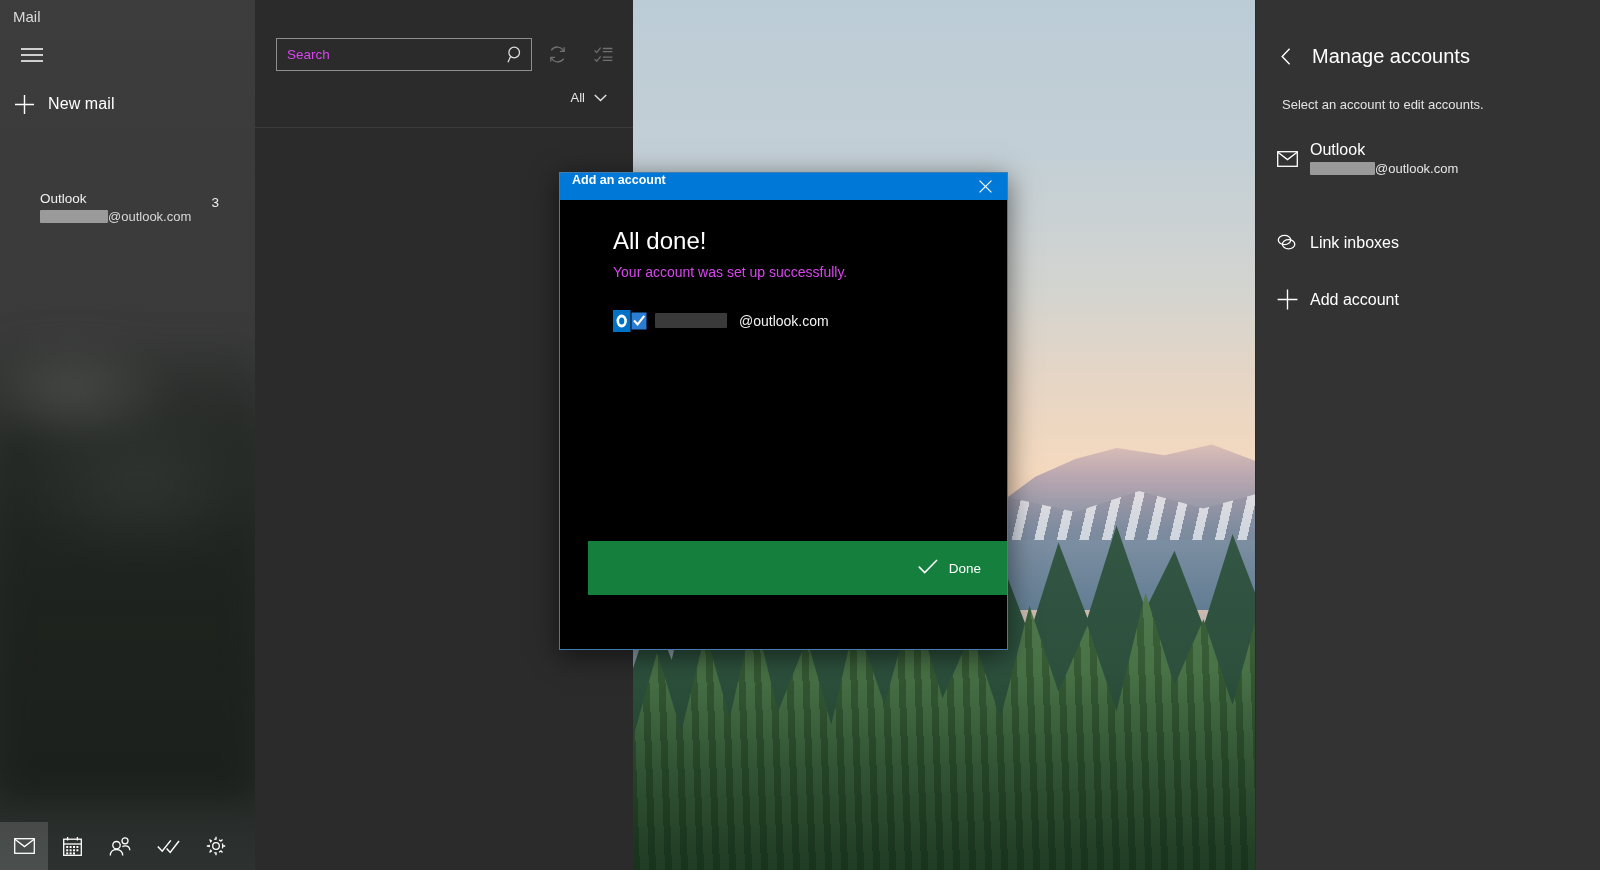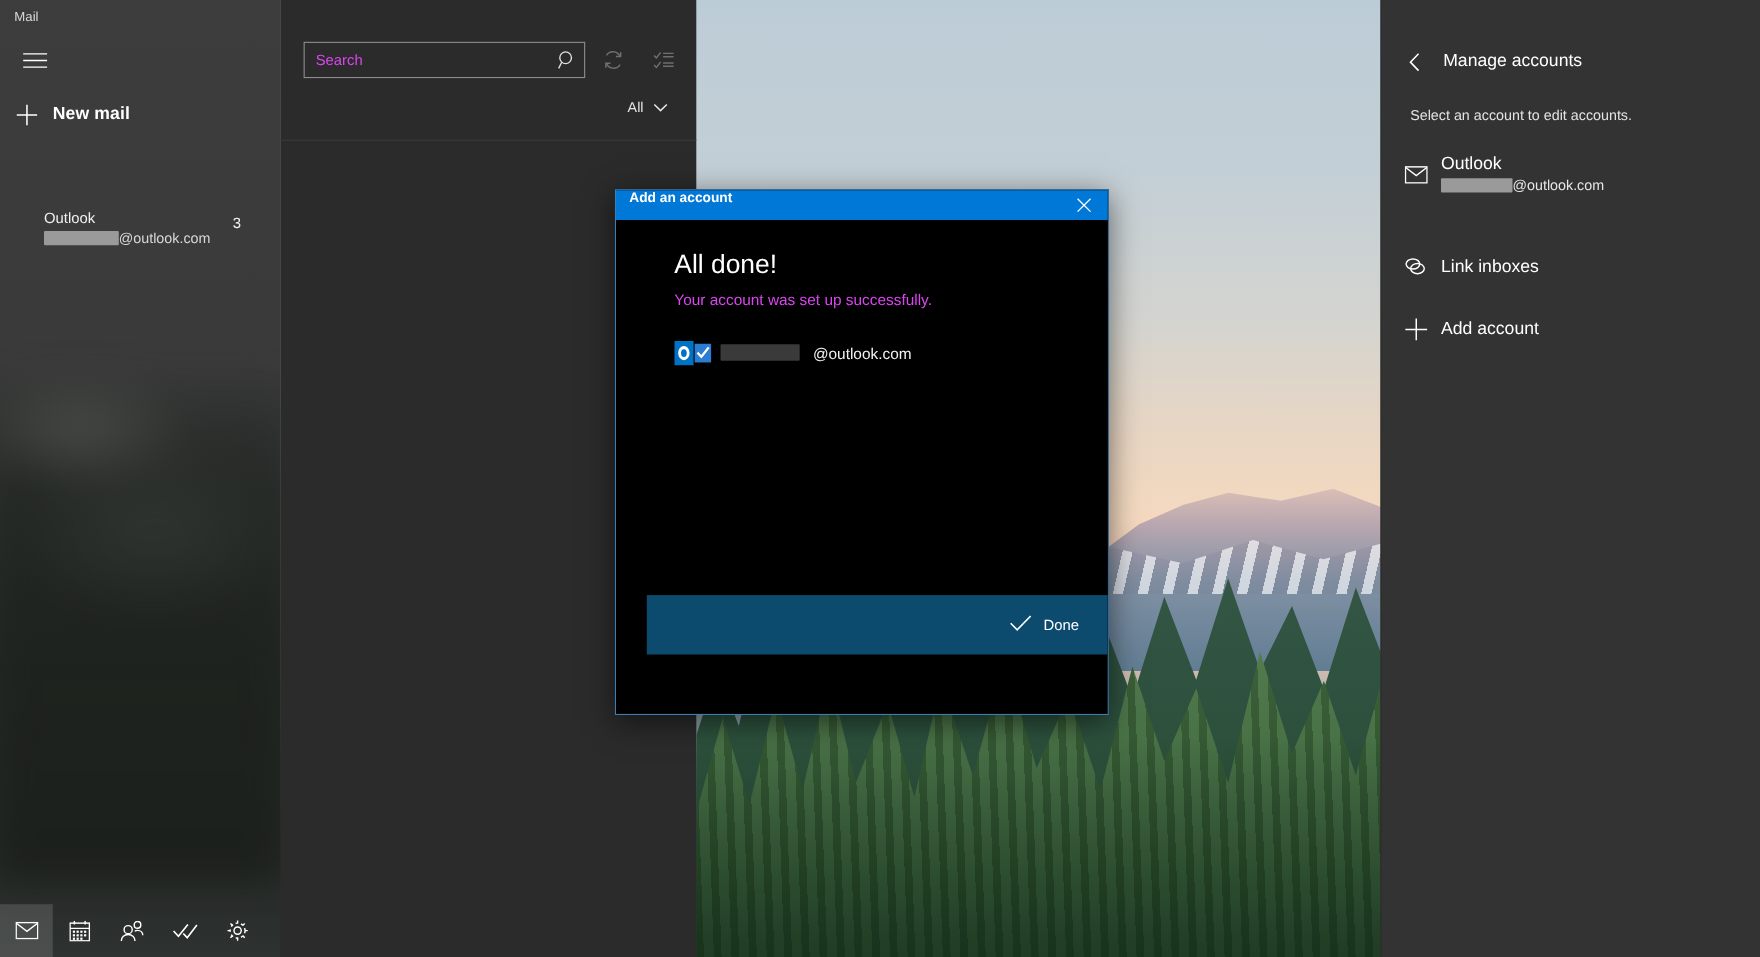--- a/index.html
+++ b/index.html
@@ -100,37 +100,37 @@
     position: absolute; left: 0; top: 330px; width: 255px; height: 470px;
     background:
       radial-gradient(ellipse 150px 80px at 72px 60px, rgba(90,92,88,.55), transparent 70%),
       radial-gradient(ellipse 200px 120px at 140px 150px, rgba(60,66,62,.5), transparent 70%),
       linear-gradient(to bottom, rgba(48,48,46,.0) 0%, rgba(30,34,30,.6) 30%, rgba(26,30,26,.75) 100%);
     filter: blur(14px);
     pointer-events: none;
   }
   .app-title {
     position: absolute; left: 13px; top: 8px;
-    font-size: 12px; color: #d9d9d9;
+    font-size: 15px; color: #d9d9d9;
   }
   .hamburger {
     position: absolute; left: 10px; top: 38px;
     width: 44px; height: 34px;
     display: flex; align-items: center; justify-content: center;
   }
   .nav-row {
     position: absolute; left: 0; width: 255px; height: 44px;
     display: flex; align-items: center;
     color: #fff;
   }
   .nav-row .ico {
     width: 48px; display: flex; align-items: center; justify-content: center;
     flex: 0 0 48px;
   }
-  .nav-row .lbl { font-size: 16px; font-weight: 700; letter-spacing: .1px; }
+  .nav-row .lbl { font-size: 16px; font-weight: 400; letter-spacing: .1px; }
   #row-newmail { top: 82px; }
   #row-accounts { top: 140px; }
 
   .acct-item {
     position: absolute; left: 0; top: 190px; width: 255px; height: 48px;
     padding-left: 40px; padding-right: 14px;
   }
   .acct-name {
     font-size: 13.5px; color: #f0f0f0; line-height: 17px;
   }
@@ -193,21 +193,21 @@
     border-left: 1px solid #2c2c2c;
   }
   .settings-head {
     position: absolute; left: 0; top: 38px; height: 36px;
     display: flex; align-items: center;
   }
   .settings-back {
     width: 36px; height: 36px; display: flex; align-items: center;
     justify-content: center; margin-left: 12px; color: #fff;
   }
-  .settings-title { font-size: 16px; font-weight: 400; margin-left: 8px; }
+  .settings-title { font-size: 20px; font-weight: 400; margin-left: 8px; }
   .settings-sub {
     position: absolute; left: 26px; top: 97px;
     font-size: 13px; color: #e3e3e3;
   }
   .settings-row {
     position: absolute; left: 8px; width: 329px; height: 52px;
     display: flex; align-items: center; color: #fff;
   }
   .settings-row .ico {
     width: 46px; flex: 0 0 46px;
@@ -242,21 +242,21 @@
   .dlg-h1 { font-size: 24px; font-weight: 400; color: #fff; line-height: 30px; }
   .dlg-p  { font-size: 14px; color: #d946ef; margin-top: 8px; }
   .dlg-acct { display: flex; align-items: center; margin-top: 28px; }
   .olk-icon {
     position: relative; width: 34px; height: 26px; flex: 0 0 34px; margin-right: 8px;
   }
   .dlg-acctmail { font-size: 14px; color: #f2f2f2; white-space: nowrap; }
   .dlg-redacted { background: #3a3a3a; }
   .dlg-footer {
     position: absolute; left: 0; bottom: 0; width: 100%; height: 54px;
-    background: #0c4a6e; display: flex; align-items: center;
+    background: #15803d; display: flex; align-items: center;
     justify-content: flex-end; padding-right: 16px;
   }
   .dlg-done {
     display: flex; align-items: center; gap: 11px;
     color: #fff; font-size: 13.5px; padding: 6px 10px;
   }
 </style>
 </head>
 <body>
 

